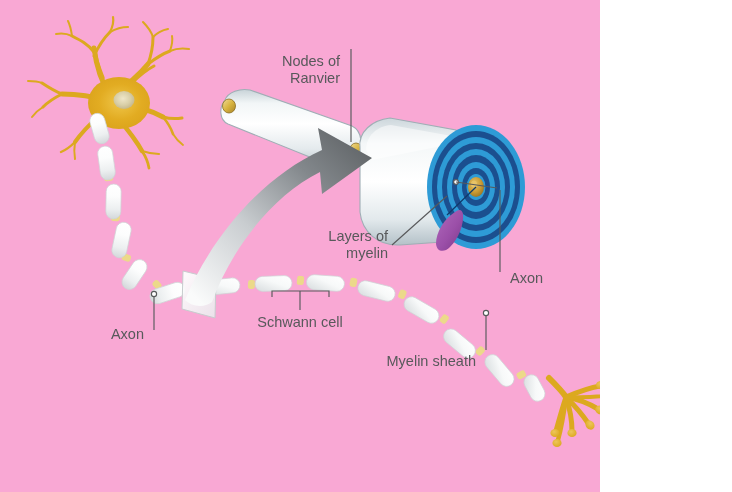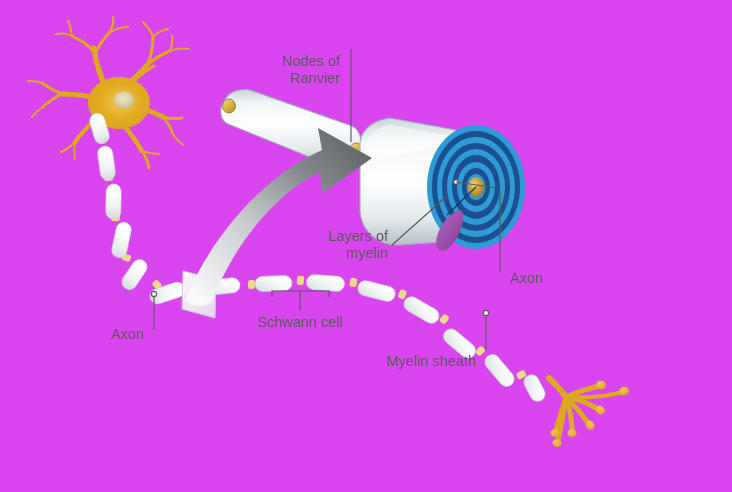--- a/index.html
+++ b/index.html
@@ -6,23 +6,23 @@
   html, body {
     margin: 0;
     padding: 0;
     background: #ffffff;
   }
   body {
     font-family: "Liberation Sans", sans-serif;
   }
   #stage {
     position: relative;
-    width: 732px;
+    width: 600px;
     height: 492px;
-    background: #d946ef;
+    background: #f9a8d4;
     overflow: hidden;
   }
   #stage svg {
     position: absolute;
     top: 0;
     left: 0;
     width: 732px;
     height: 492px;
   }
   .lbl {

